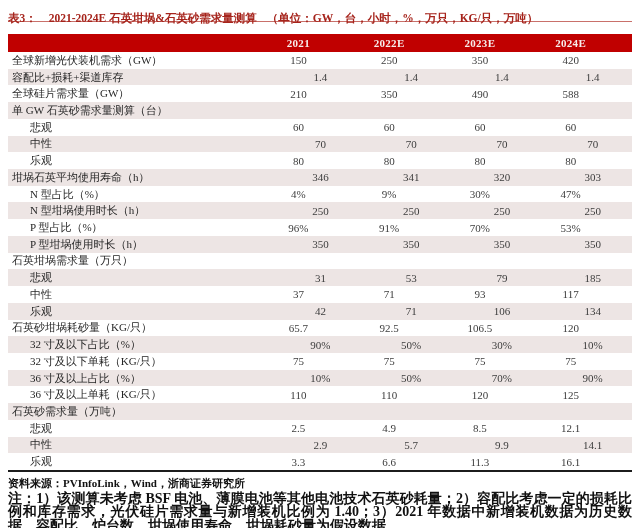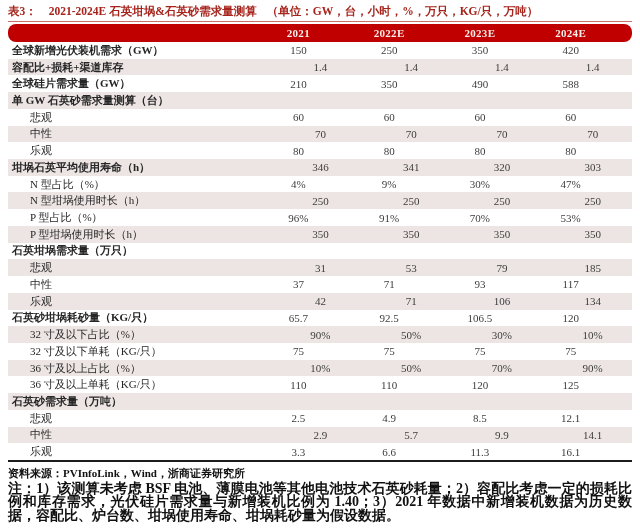--- a/index.html
+++ b/index.html
@@ -11,39 +11,38 @@
     background: #ffffff;
     font-family: "Liberation Serif", "DejaVu Serif", serif;
     overflow: hidden;
     padding: 0 8px;
   }
   
   .title-row {
     display: flex;
     align-items: baseline;
     height: 22px;
-    padding-top: 4px;
+    padding-top: 11px;
     color: var(--title-red, #a6241c);
     font-weight: bold;
     font-size: 11.5px;
     border-bottom: 1px solid var(--rule-red, #c9706a);
     white-space: nowrap;
   }
   .title-row .tnum { margin-right: 12px; }
   .title-row .ttext { margin-right: 10px; }
   
   .band {
-    margin-top: 2px;
+    margin-top: 12px;
     height: 18px;
     background: var(--band-red, #c00000);
     display: grid;
     grid-template-columns: 245px repeat(4, 1fr);
     align-items: center;
     padding-right: 16px;
-    border-radius: 8px;
   }
   .band .head-cell {
     text-align: center;
     color: var(--band-text, #f7edeb);
     font-size: 11px;
     font-weight: bold;
     letter-spacing: .3px;
   }
   
   .trow {
@@ -54,21 +53,21 @@
     padding-right: 16px;
     font-size: 11px;
   }
   .trow.stripe { background: var(--stripe, #ede5e4); gap: 44px; }
   .trow .label {
     color: #262626;
     padding-left: 4px;
     white-space: nowrap;
     overflow: hidden;
   }
-  .trow.top .label { font-weight: bold; }
+  .trow.top .label { font-weight: normal; }
   .trow.sub .label { padding-left: 22px; font-weight: normal; }
   .trow .val {
     text-align: center;
     color: #3d3d3d;
     font-variant-numeric: tabular-nums;
   }
   #table-body { border-bottom: 2px solid #1c1c1c; }
   
   .source {
     padding: 4px 0 1px 0;

